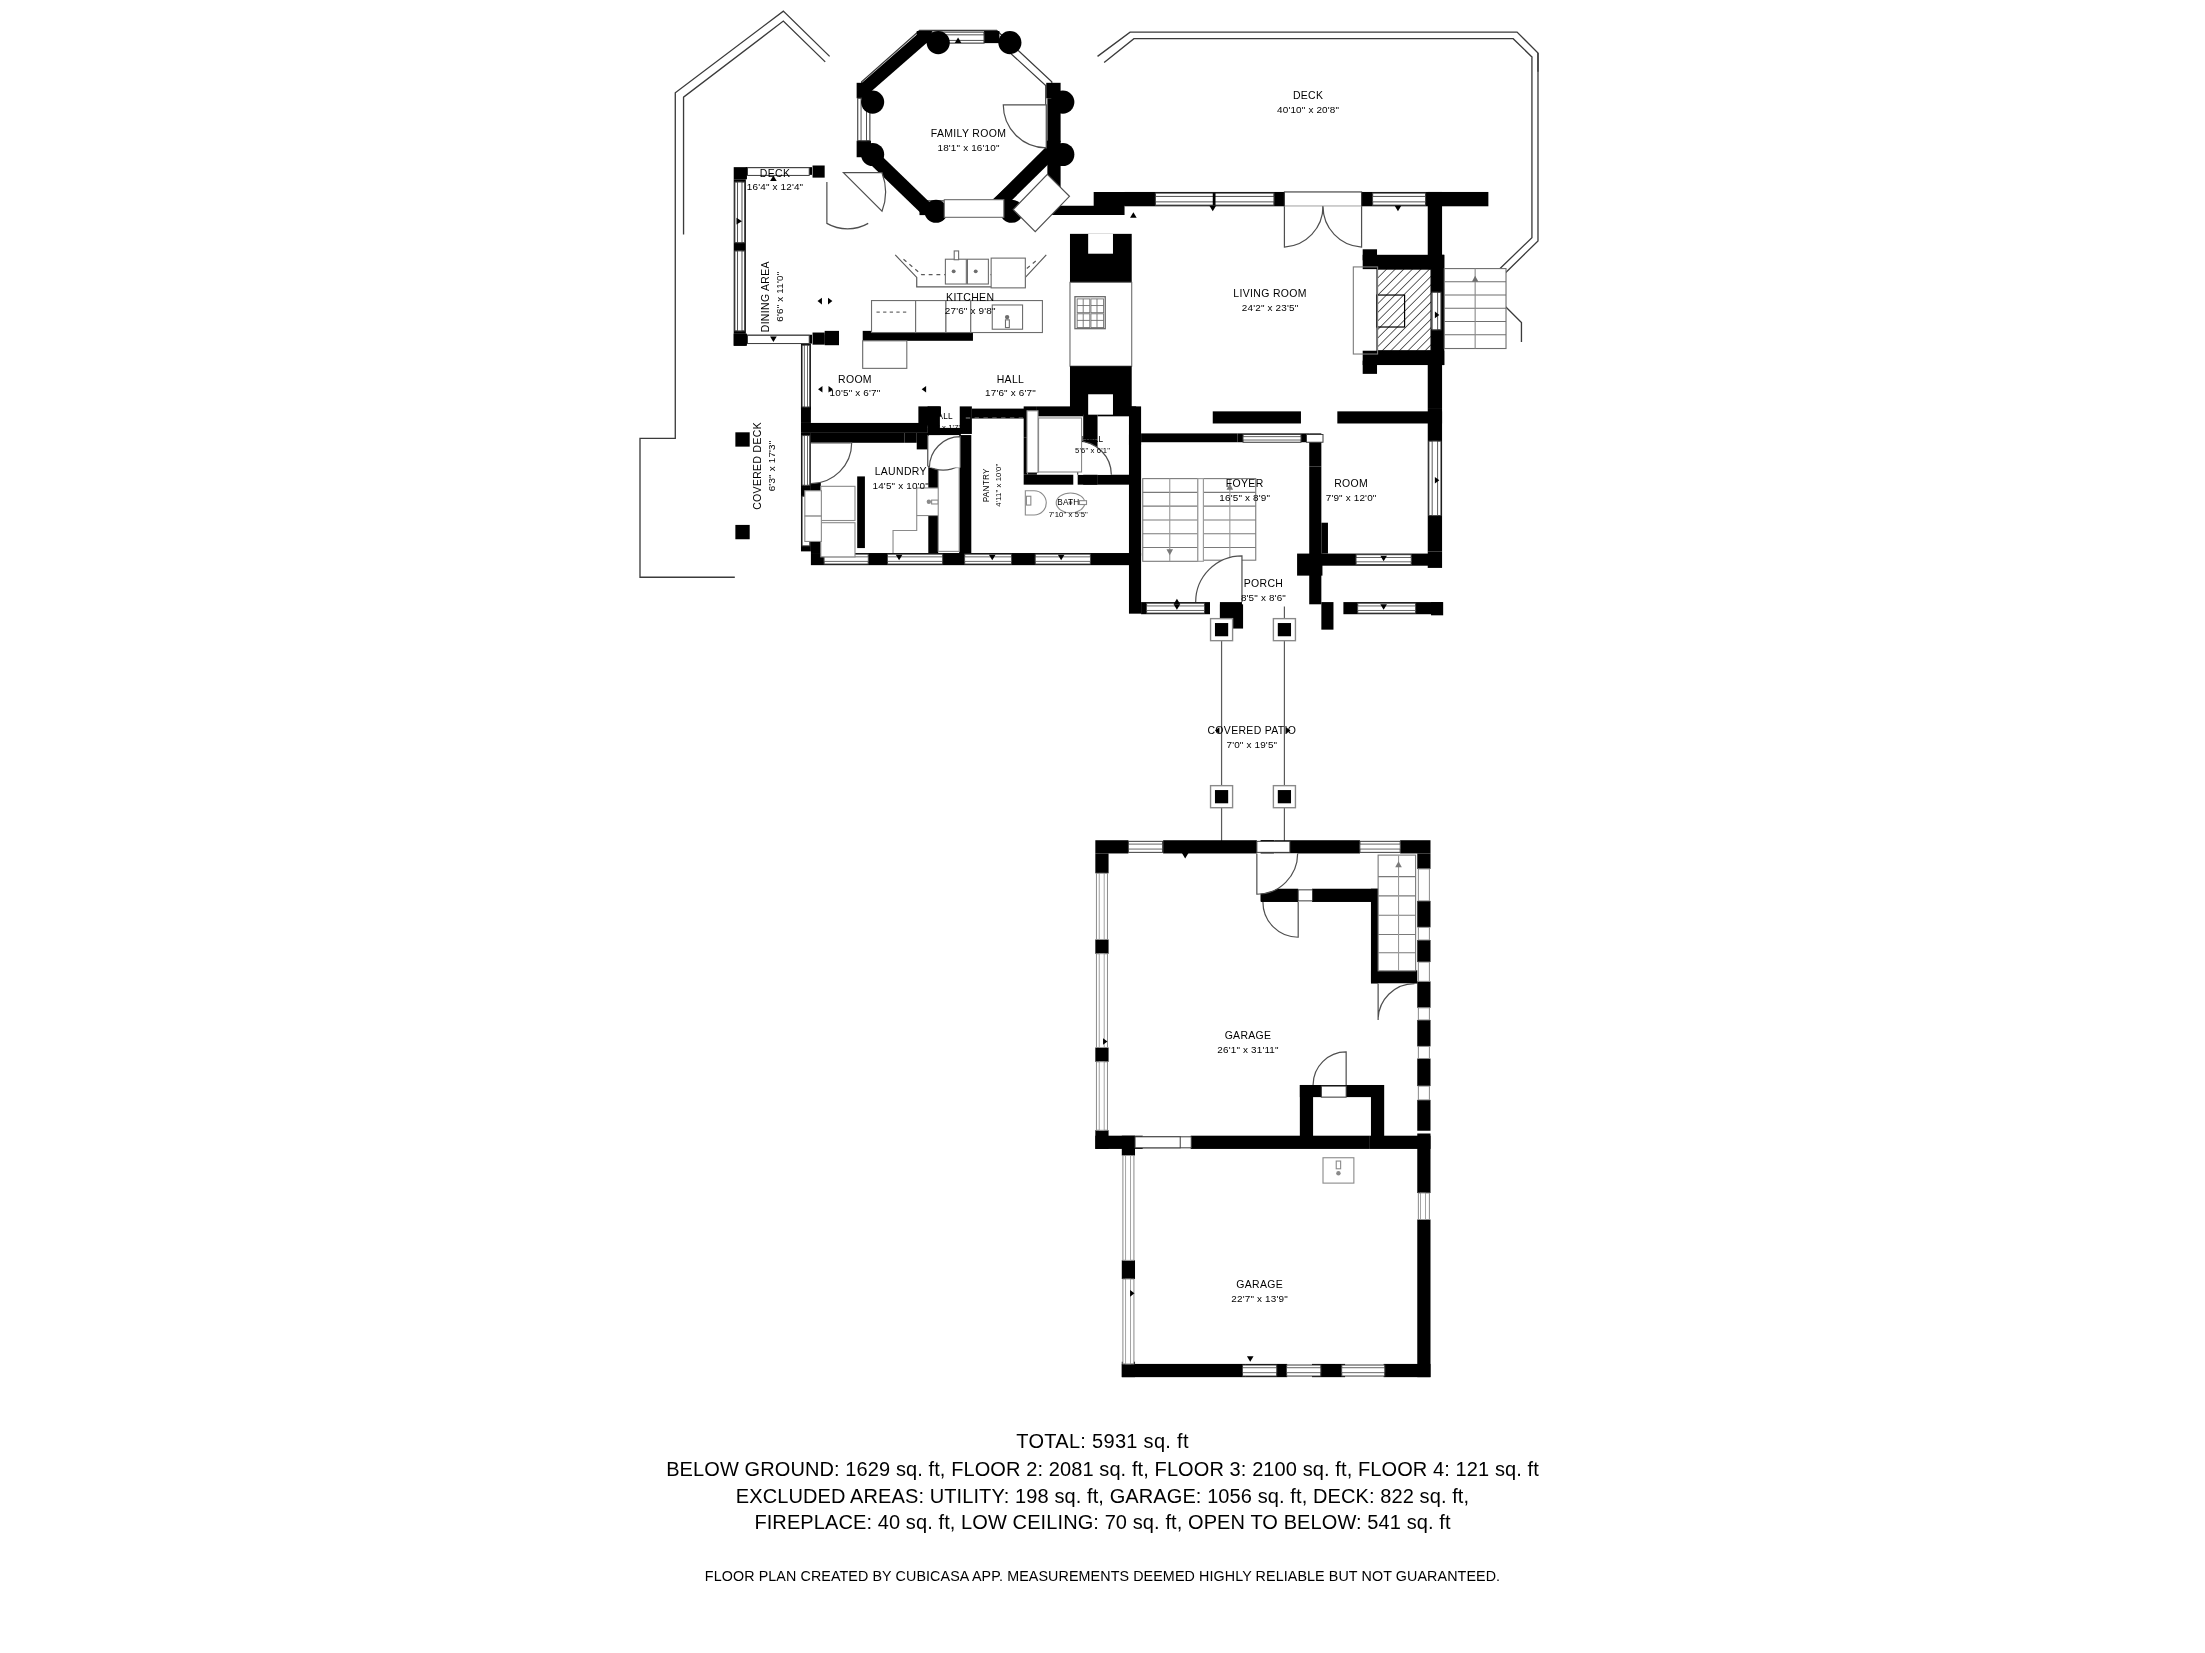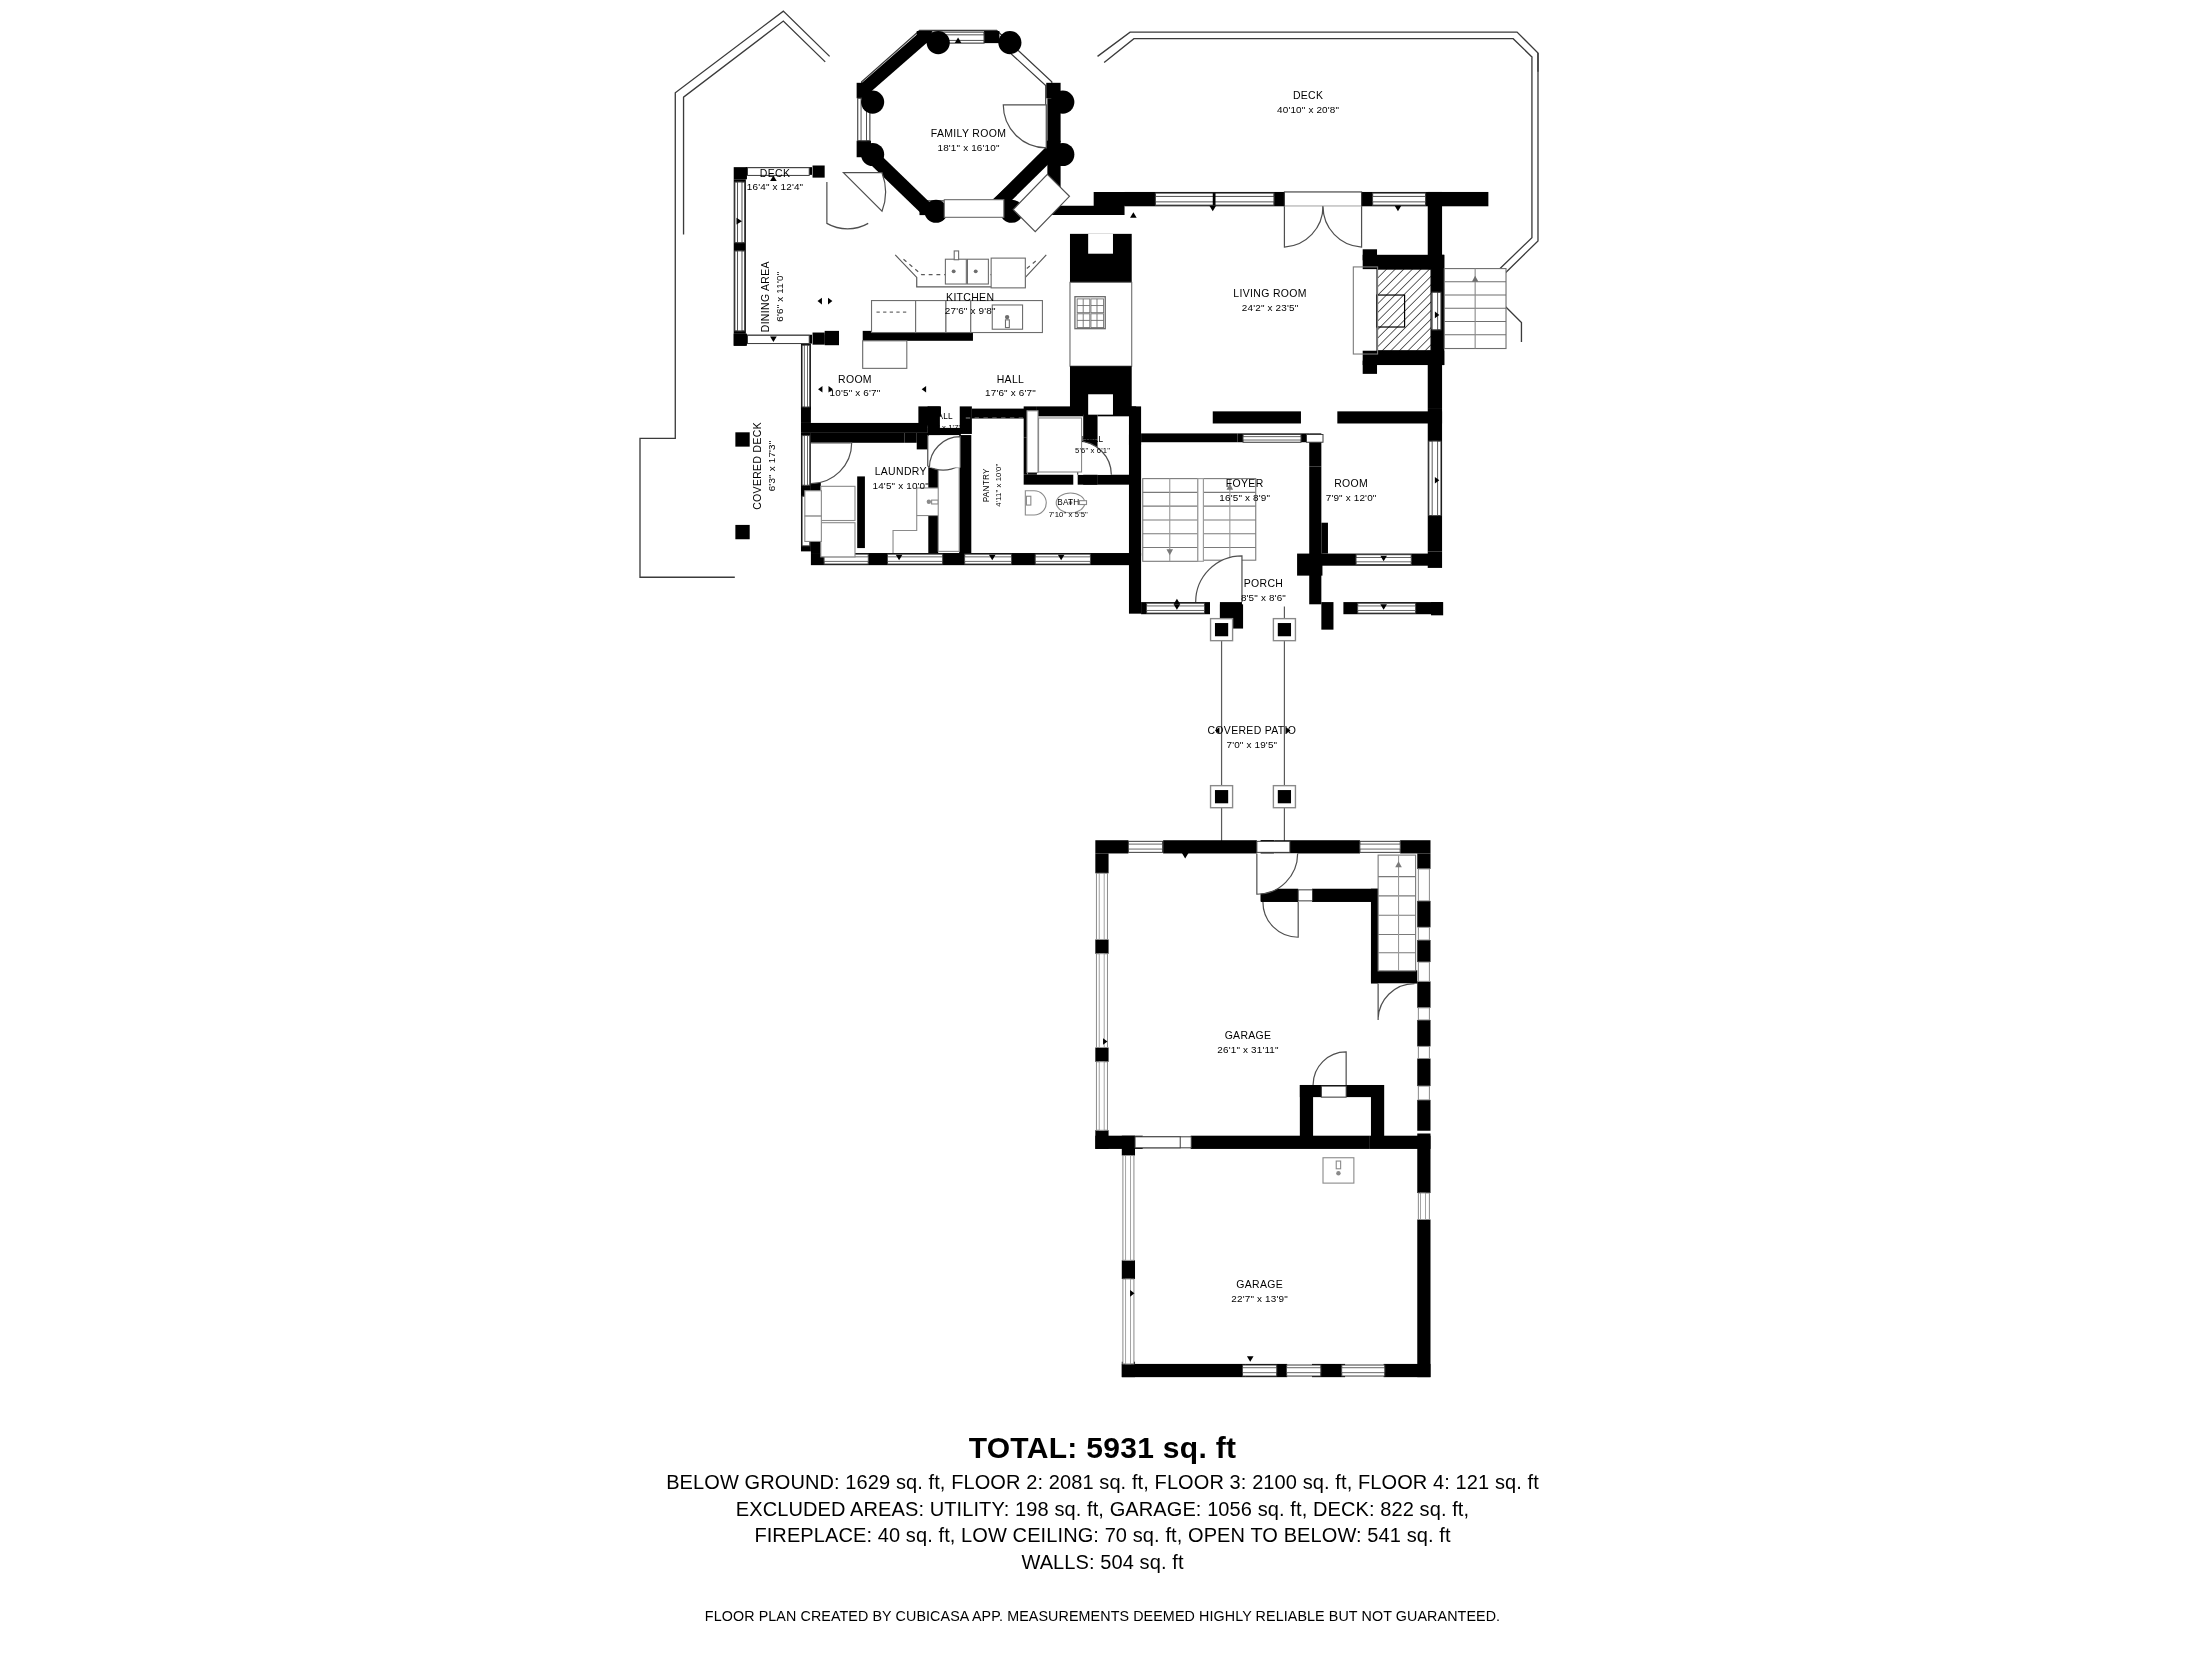--- a/index.html
+++ b/index.html
@@ -22,22 +22,22 @@
 
   
   #summary{
     position:absolute;
     left:0; top:1428px;
     width:2205px;
     text-align:center;
     font-family:"Liberation Sans","DejaVu Sans",sans-serif;
   }
   #summary .total{
-    font-size:30px;
-    font-weight:bold;
+    font-size:20px;
+    font-weight:normal;
     letter-spacing:0.3px;
     line-height:1.30;
     margin:0 0 2.2px 0;
   }
   #summary .line{
     font-size:20px;
     letter-spacing:0.1px;
     line-height:1.33;
     margin:0;
     white-space:nowrap;
@@ -659,18 +659,17 @@
     <text class="rlabel rdim" x="2285" y="2362">22'7" x 13'9"</text>
   </g>
 
 </svg>
 
 <div id="summary">
   <p class="total">TOTAL: 5931 sq. ft</p>
   <p class="line">BELOW GROUND: 1629 sq. ft, FLOOR 2: 2081 sq. ft, FLOOR 3: 2100 sq. ft, FLOOR 4: 121 sq. ft</p>
   <p class="line">EXCLUDED AREAS: UTILITY: 198 sq. ft, GARAGE: 1056 sq. ft, DECK: 822 sq. ft,</p>
   <p class="line">FIREPLACE: 40 sq. ft, LOW CEILING: 70 sq. ft, OPEN TO BELOW: 541 sq. ft</p>
-  <p class="line">WALLS: 504 sq. ft</p>
   <p class="disclaimer">FLOOR PLAN CREATED BY CUBICASA APP. MEASUREMENTS DEEMED HIGHLY RELIABLE BUT NOT GUARANTEED.</p>
 </div>
 
 </div>
 
 
 </body></html>

